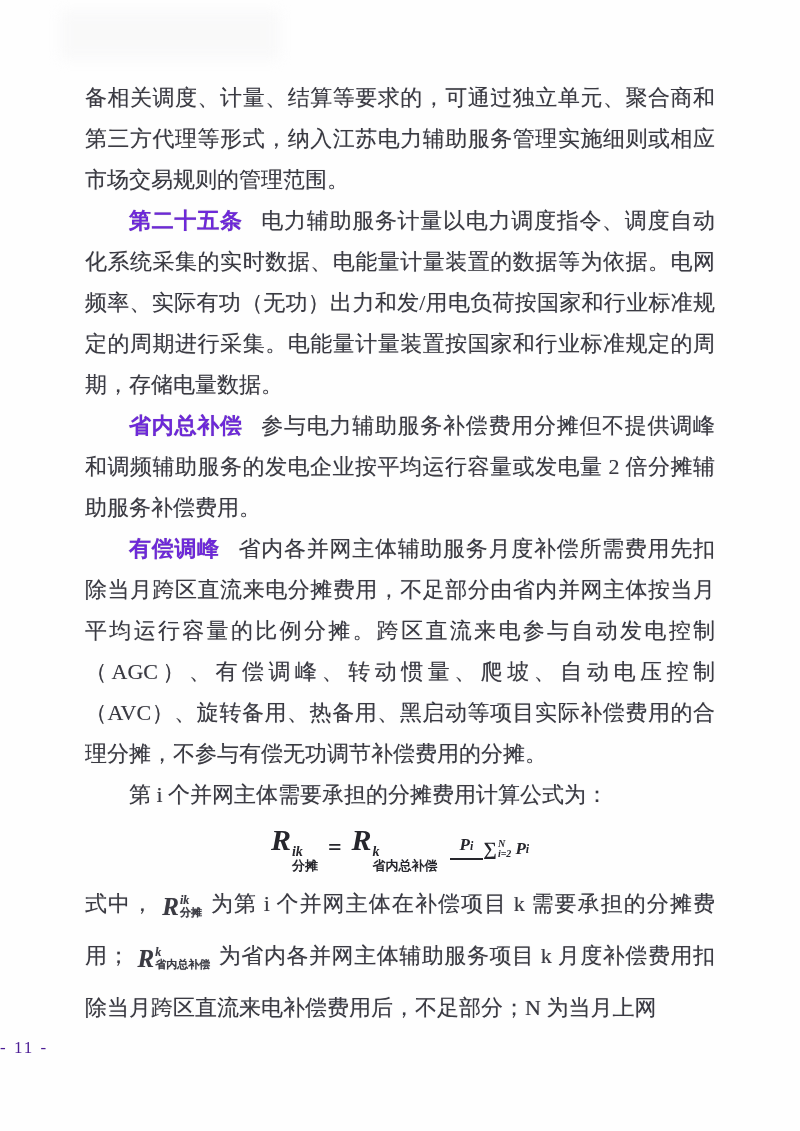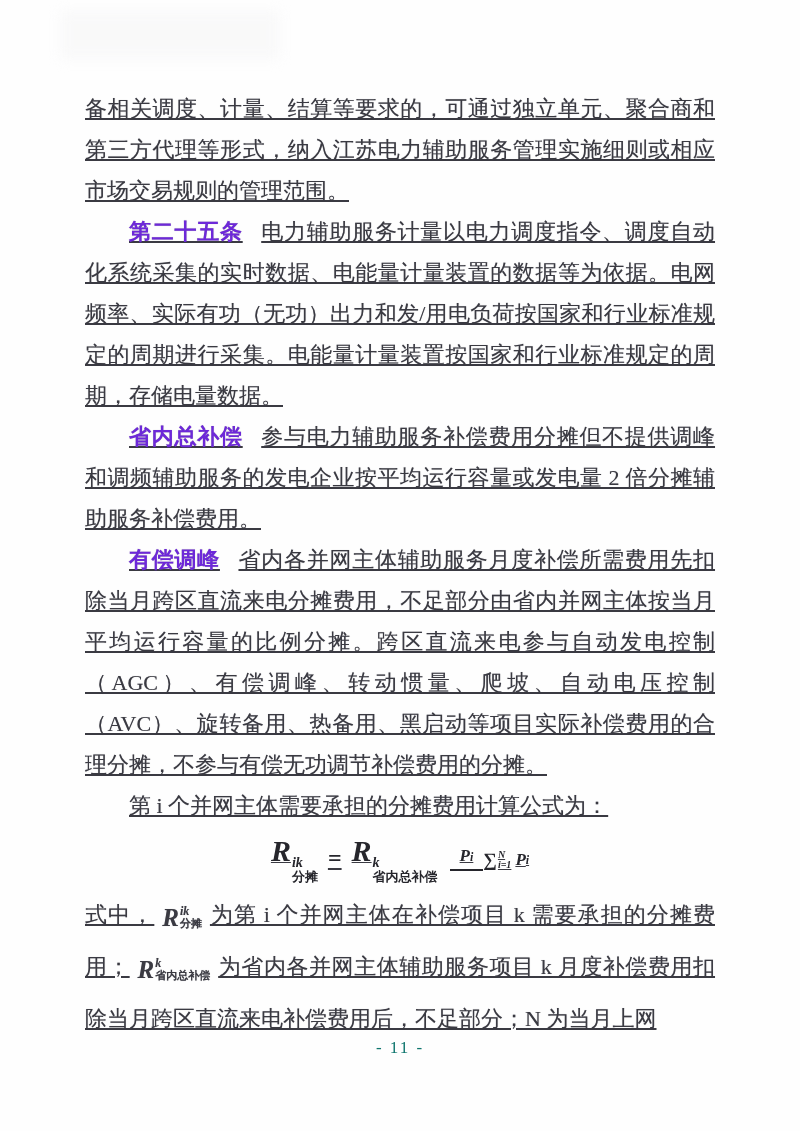--- a/index.html
+++ b/index.html
@@ -8,21 +8,21 @@
     width:800px; height:1131px;
     background:#fefefe;
     font-family:"Liberation Serif","DejaVu Serif",serif;
     color:#3a3a42;
     overflow:hidden;
   }
   .scan-artifact {
     position:absolute; background:#f6f6f7; filter:blur(6px); opacity:.6;
   }
   .content {
-    position:absolute; left:85px; top:88px; width:630px;text-decoration:underline;
+    position:absolute; left:85px; top:77px; width:630px;
   }
   p.body {
     margin:0; font-size:22px; line-height:41px;
     text-align:justify; text-justify:inter-character;
     text-shadow:0 0 0.7px rgba(50,50,60,.45);
   }
   p.indent { text-indent:44px; }
   .heading { font-weight:bold; color:#6d28d9; margin-right:0.85em; }
 
   
@@ -54,21 +54,21 @@
   
   .inline-formula { display:inline-flex; align-items:center; margin:0 8px; vertical-align:-4px; }
   .inline-formula .mvar { font-size:25px; font-weight:bold; }
   .inline-formula .ss .sup { font-size:12px; font-weight:bold; }
   .inline-formula .ss .sub { font-size:11px; }
 
   p.explain { line-height:49px; }
 
   .page-number {
     position:absolute; left:0; right:0; top:1038px;
-    text-align:center; font-size:17px; color:#0f766e;
+    font-size:17px; color:#4c1d95;
     letter-spacing:2px;
   }
 </style>
 </head>
 <body>
 
 <div class="page">
 
   <div class="scan-artifact" style="left:60px;top:10px;width:220px;height:50px;"></div>
 
@@ -93,21 +93,21 @@
       <span><span class="mvar">R</span><span class="ss">
             <span class="sup">k</span>
             <span class="sub">省内总补偿</span>
           </span></span>
       <span class="frac">
         <span class="num"><span>P</span><span class="vsub">i</span></span>
         <span class="den">
             <span class="sigma">∑</span>
             <span class="ss small">
               <span class="sup">N</span>
-              <span class="sub">i=1</span>
+              <span class="sub">i=2</span>
             </span>
             <span class="pvar">P</span>
             <span class="vsub">i</span>
           </span>
       </span>
     </div>
 
     <p class="body explain"><span>式中，</span><span class="inline-formula">
           <span class="mvar">R</span>
           <span class="ss">

